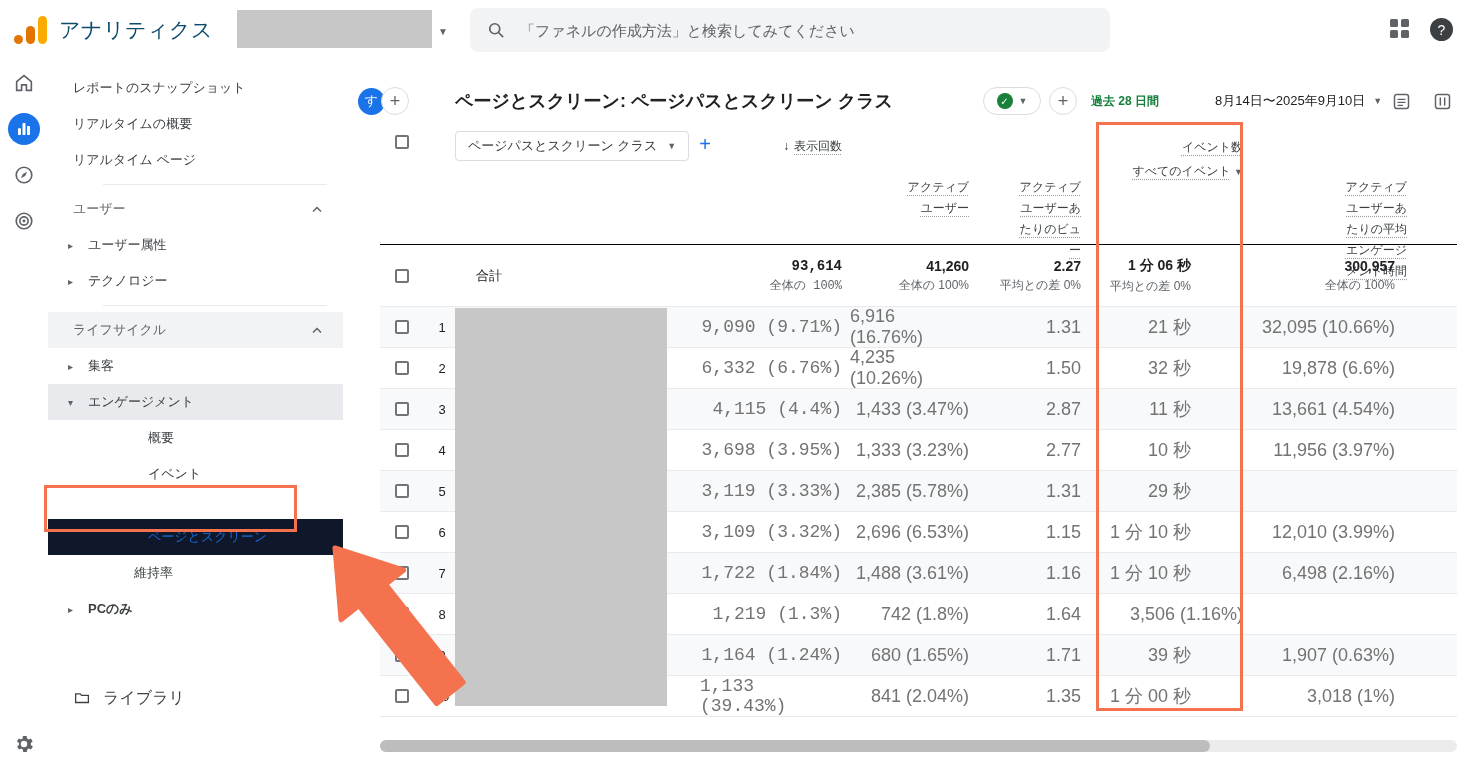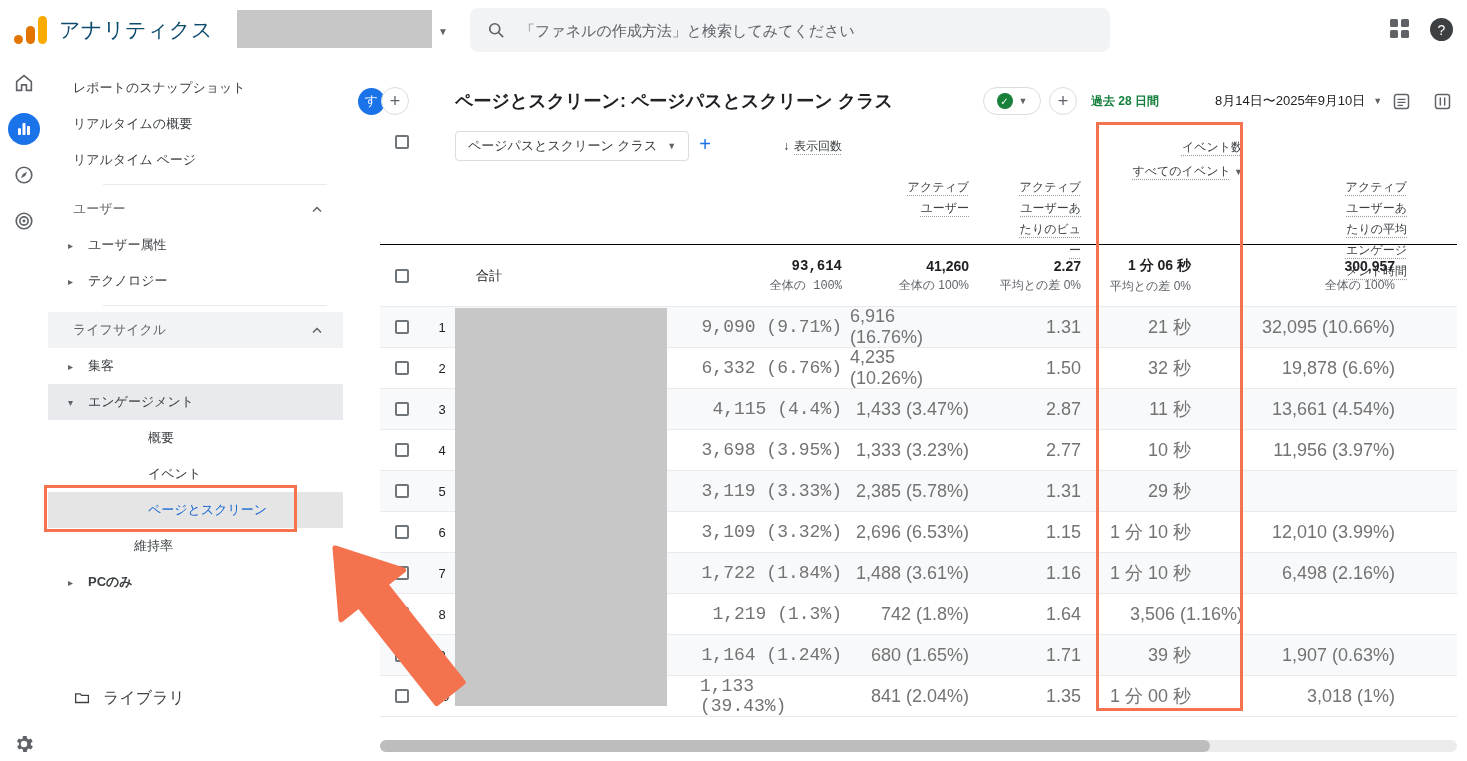--- a/index.html
+++ b/index.html
@@ -38,21 +38,21 @@
   .nav-item { height:36px; display:flex; align-items:center; font-size:13px; color:#3c4043;
     padding-left:25px; cursor:pointer; white-space:nowrap; }
   .nav-item .tri { width:20px; margin-left:-5px; font-size:10px; color:#5f6368; }
   .nav-sub { padding-left:100px; }
   .nav-sub2 { padding-left:86px; }
   .nav-divider { height:1px; background:#e8eaed; margin:6px 16px 6px 55px; }
   .nav-section { height:36px; display:flex; align-items:center; justify-content:space-between;
     font-size:13px; color:#5f6368; padding:0 20px 0 25px; cursor:pointer; }
   .sec-lifecycle { background:#f1f3f4; }
   .row-engagement { background:#e8eaed; }
-  .row-selected { background:#e5e5e5; color:#1967d2; }
+  .row-selected { background:#0f172a; color:#1967d2;margin-top:27px; }
   .nav-bold { font-weight:700; color:#3c4043; }
   .nav-library { position:absolute; left:0; bottom:45px; width:100%; height:36px; display:flex;
     align-items:center; gap:12px; padding-left:25px; font-size:16px; color:#3c4043; cursor:pointer; }
 
   
   .main { position:absolute; left:343px; top:60px; width:1124px; height:701px; background:#fff; }
   .report-header { position:absolute; left:0; top:18px; width:1124px; height:46px; display:flex; align-items:center; }
   .avatar { position:absolute; left:15px; width:27px; height:27px; border-radius:50%; background:#1a73e8;
     color:#fff; font-size:13px; display:flex; align-items:center; justify-content:center; }
   .plus-circle { width:28px; height:28px; border-radius:50%; border:1px solid #dadce0; color:#5f6368;

